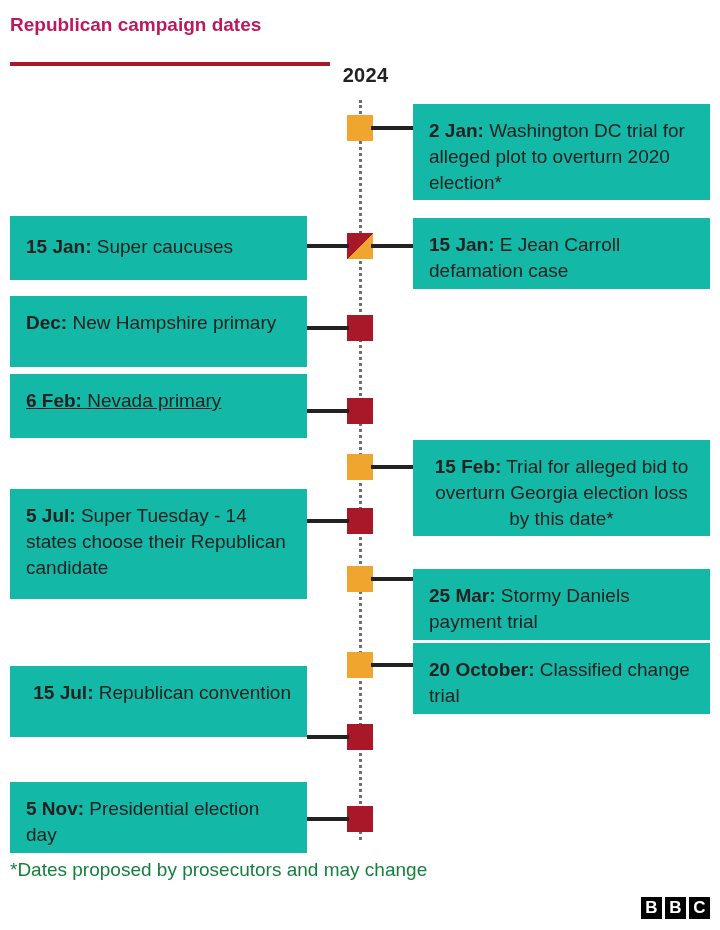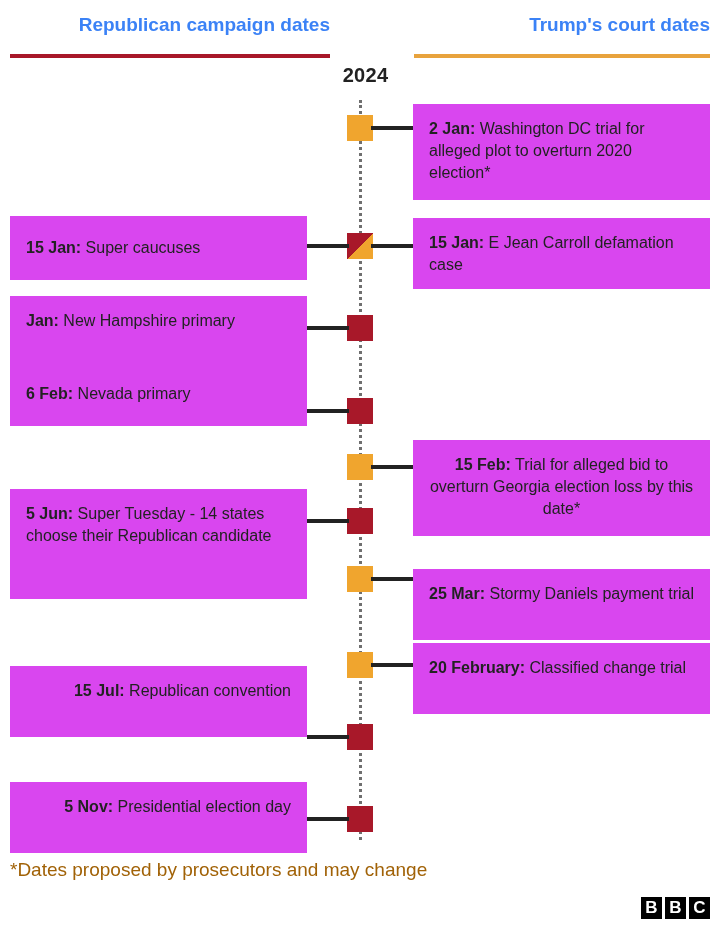--- a/index.html
+++ b/index.html
@@ -25,25 +25,24 @@
   }
   .head-col {
     box-sizing: border-box;
   }
   .head-left  { width: 320px; }
   .head-right { width: 380px; padding-left: 84px; }
 
   .head-title {
     font-size: 19px;
     font-weight: bold;
-    color: #3b82f6;
+    color: #be185d;
     line-height: 1.2;
-    padding-bottom: 17px;
+    padding-bottom: 25px;
     white-space: nowrap;
-    text-align: right;
   }
   .head-rule {
     height: 4px;
     width: 100%;
   }
   .rule-left  { background: #a81829; }
   .rule-right { background: #e8a33d; }
 
   
   .year-label {
@@ -89,38 +88,38 @@
     position: absolute;
     height: 4px;
     background: #222222;
   }
   .stub.left  { left: 307px; width: 42px; }
   .stub.right { left: 371px; width: 42px; }
 
   
   .event {
     position: absolute;
-    background: #d946ef;
+    background: #14b8a6;
     box-sizing: border-box;
     padding: 14px 16px 15px 16px;
-    font-size: 16px;
+    font-size: 19px;
     line-height: 1.37;
     color: #222222;
   }
   .event.left  { left: 10px;  width: 297px; }
   .event.right { left: 413px; width: 297px; }
   .event b { font-weight: bold; }
 
   
   .footnote {
     position: absolute;
     left: 10px;
     top: 859px;
     font-size: 19px;
-    color: #a16207;
+    color: #15803d;
   }
 
   
   .bbc-logo {
     position: absolute;
     right: 10px;
     top: 897px;
     display: flex;
     gap: 3px;
   }
@@ -137,24 +136,20 @@
   }
 </style>
 </head>
 <body>
 
 <div class="headers">
   <div class="head-col head-left">
     <div class="head-title">Republican campaign dates</div>
     <div class="head-rule rule-left"></div>
   </div>
-  <div class="head-col head-right">
-    <div class="head-title">Trump's court dates</div>
-    <div class="head-rule rule-right"></div>
-  </div>
 </div>
 
 <div class="year-label">2024</div>
 
 <div class="spine"></div>
 
 <div class="marker orange" style="top:115px;"></div>
 <div class="stub right" style="top:126px;"></div>
 
 <div class="marker split" style="top:233px;"></div>
@@ -195,44 +190,44 @@
 
 <div class="event right" style="top:440px; height:96px;text-align:center;">
   <b>15 Feb:</b><span> Trial for alleged bid to overturn Georgia election loss by this date*</span>
 </div>
 
 <div class="event right" style="top:569px; height:71px;">
   <b>25 Mar:</b><span> Stormy Daniels payment trial</span>
 </div>
 
 <div class="event right" style="top:643px; height:71px;">
-  <b>20 February:</b><span> Classified change trial</span>
+  <b>20 October:</b><span> Classified change trial</span>
 </div>
 
 <div class="event left" style="top:216px; height:64px; display:flex; align-items:center;">
   <div><b>15 Jan:</b><span> Super caucuses</span></div>
 </div>
 
 <div class="event left" style="top:296px; height:71px;">
-  <b>Jan:</b><span> New Hampshire primary</span>
-</div>
-
-<div class="event left" style="top:362px; height:64px; display:flex; align-items:center;">
+  <b>Dec:</b><span> New Hampshire primary</span>
+</div>
+
+<div class="event left" style="top:374px; height:64px; display:flex; align-items:flex-start;text-decoration:underline;">
   <div><b>6 Feb:</b><span> Nevada primary</span></div>
 </div>
 
 <div class="event left" style="top:489px; height:110px;">
-  <b>5 Jun:</b><span> Super Tuesday - 14 states choose their Republican candidate</span>
+  <b>5 Jul:</b><span> Super Tuesday - 14 states choose their Republican candidate</span>
 </div>
 
 <div class="event left" style="top:666px; height:71px;text-align:right;">
   <b>15 Jul:</b><span> Republican convention</span>
 </div>
 
-<div class="event left" style="top:782px; height:71px;text-align:right;">
+<div class="event left" style="top:782px; height:71px;">
   <b>5 Nov:</b><span> Presidential election day</span>
 </div>
 
 <div class="footnote">*Dates proposed by prosecutors and may change</div>
 
 <div class="bbc-logo">
   <span>B</span>
   <span>B</span>
   <span>C</span>
 </div>

